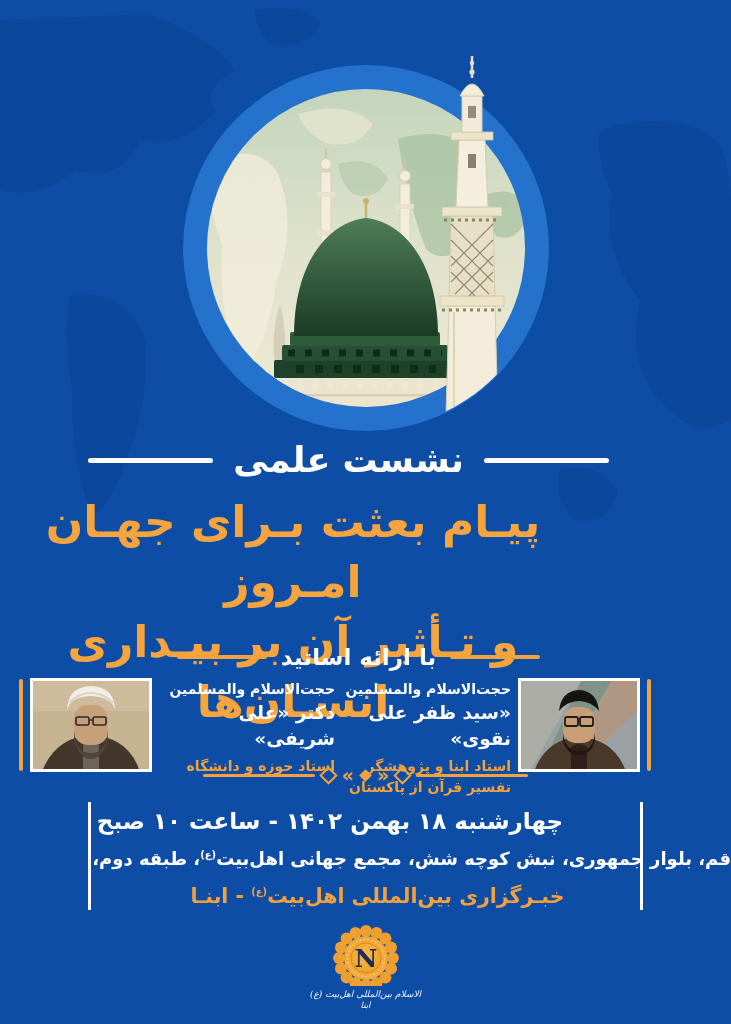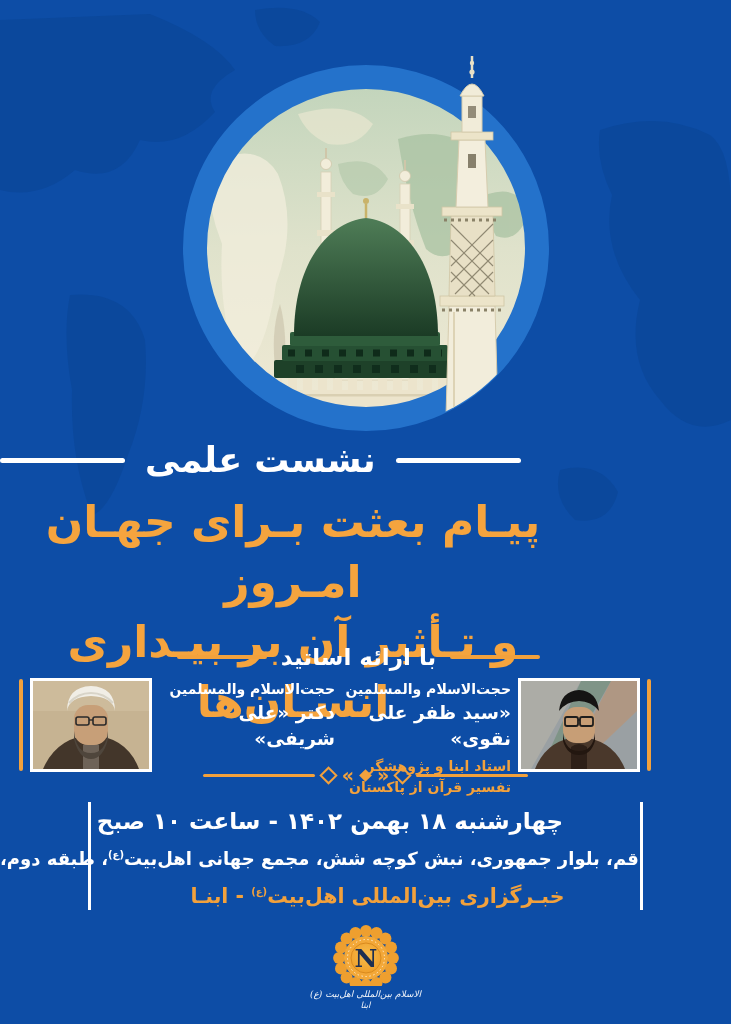--- a/index.html
+++ b/index.html
@@ -9,21 +9,21 @@
     font-family:"DejaVu Sans","Liberation Sans",sans-serif;
     direction:rtl;
   }
   .abs{position:absolute;}
   svg{display:block;}
   
   .map-bg{left:0;top:0;width:731px;height:1024px;}
   
   .hero{left:148px;top:44px;width:436px;height:396px;}
   
-  .session-row{left:0;top:438px;width:609px;display:flex;align-items:center;justify-content:flex-end;gap:20px;}
+  .session-row{left:0;top:438px;width:609px;display:flex;align-items:center;justify-content:flex-start;gap:20px;}
   .session-line{width:125px;height:5px;background:#FFFFFF;border-radius:3px;}
   .session-title{color:#FFFFFF;font-size:35px;font-weight:700;line-height:44px;}
   
   .main-title{left:0;top:492px;width:586px;text-align:center;color:#F5A43E;font-weight:700;}
   .main-title .t-line{font-size:44px;line-height:60px;letter-spacing:-0.5px;}
   
   .presenters-row{left:0;top:642px;width:717px;display:flex;align-items:center;justify-content:center;gap:14px;}
   .presenters-line{width:90px;height:4px;background:#F2A13C;border-radius:2px;}
   .presenters-label{color:#FFFFFF;font-size:23px;font-weight:700;line-height:30px;}
   
@@ -39,21 +39,21 @@
   .divider-row{left:0;top:766px;width:731px;display:flex;align-items:center;justify-content:center;gap:7px;}
   .divider-line{width:112px;height:3px;background:#F2A13C;border-radius:2px;}
   .diamond-outline{width:9px;height:9px;border:2px solid #F2A13C;transform:rotate(45deg);}
   .diamond-solid{width:9px;height:9px;background:#F2A13C;transform:rotate(45deg);}
   .guillemet{color:#F2A13C;font-size:19px;font-weight:700;line-height:19px;}
   
   .side-bar{width:3px;height:108px;background:#FFFFFF;top:802px;}
   .side-bar.left{left:88px;}
   .side-bar.right{right:88px;}
   .date-line{left:0;top:808px;width:660px;text-align:center;color:#FFFFFF;font-size:23px;font-weight:700;}
-  .address-line{left:0;top:848px;width:731px;text-align:left;color:#FFFFFF;font-size:18px;font-weight:700;}
+  .address-line{left:0;top:848px;width:731px;text-align:right;color:#FFFFFF;font-size:18px;font-weight:700;}
   .honorific{font-size:10px;vertical-align:super;font-weight:700;}
   .agency-line{left:12px;top:884px;width:731px;text-align:center;color:#F2A13C;font-size:20.5px;font-weight:700;}
   
   .logo-block{left:0;top:924px;width:731px;display:flex;flex-direction:column;align-items:center;}
   .logo-caption1{margin-top:3px;color:#FFFFFF;font-size:9px;font-family:"DejaVu Serif","Liberation Serif",serif;font-style:italic;opacity:.95;}
   .logo-caption2{margin-top:1px;color:#FFFFFF;font-size:8.5px;font-family:"DejaVu Serif","Liberation Serif",serif;font-style:italic;opacity:.95;}
 </style>
 </head>
 <body>
 
@@ -217,20 +217,21 @@
         <div class="sp-name">«سید ظفر علی نقوی»</div>
         <div class="sp-desc">استاد ابنا و پژوهشگر</div>
         <div class="sp-desc">تفسیر قرآن از پاکستان</div>
       </div>
     </div>
 
     <div class="speaker-card">
       <div class="speaker-text">
         <div class="sp-title">حجت‌الاسلام والمسلمین</div>
         <div class="sp-name">دکتر «علی شریفی»</div>
+        <div class="sp-desc">استاد حوزه و دانشگاه</div>
       </div>
       <div class="photo-frame">
         <svg viewBox="0 0 116 88" width="116" height="88">
           <rect width="116" height="88" fill="#C6B392"></rect>
           <rect x="0" y="0" width="116" height="30" fill="#CDBB9B"></rect>
           <path d="M10 88 Q24 56 58 54 Q94 56 106 88 Z" fill="#43362A"></path>
           <path d="M50 64 Q58 58 66 64 L66 88 L50 88 Z" fill="#6E6358"></path>
           <rect x="41" y="24" width="34" height="40" rx="14" fill="#C79F78"></rect>
           <path d="M41 50 Q43 72 58 72 Q73 72 75 50 L75 58 Q70 78 58 78 Q46 78 41 58 Z" fill="#4F463C"></path>
           <path d="M34 30 Q34 6 58 5 Q82 6 82 30 Q80 16 58 15 Q36 16 34 30 Z" fill="#F1EEE6"></path>

